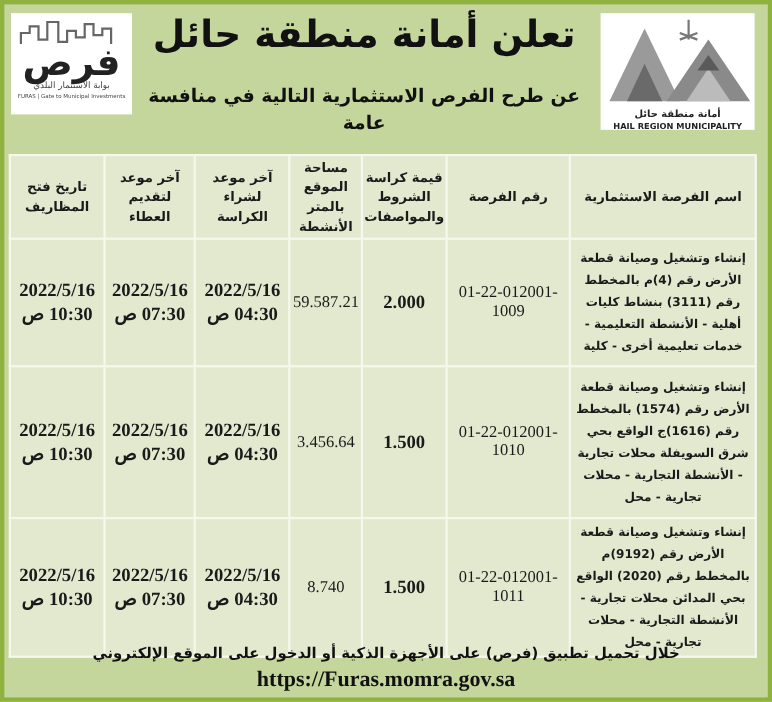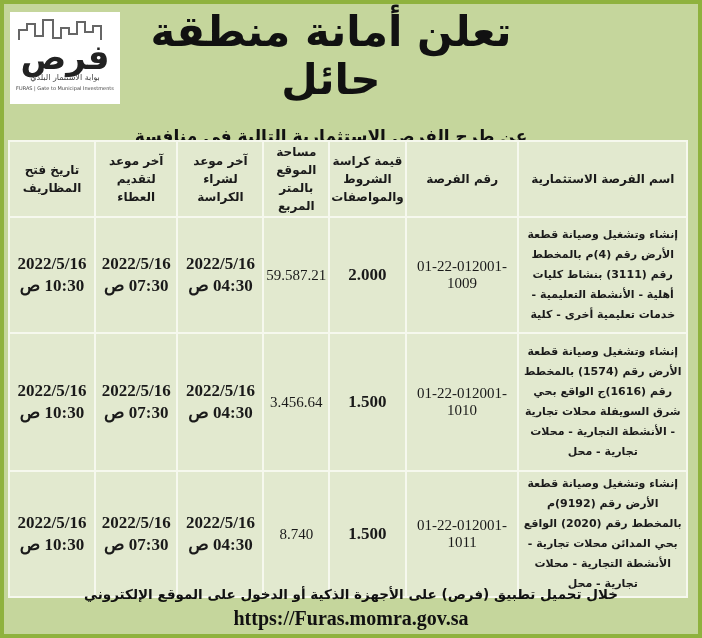--- a/index.html
+++ b/index.html
@@ -19,21 +19,21 @@
     display:flex; flex-direction:column; align-items:center;
   }
   .logo-right {
     position:absolute; right:12px; top:8px; width:140px; height:106px;
     background:#fff; box-sizing:border-box;
   }
   .header {
     position:absolute; left:120px; right:160px; top:4px; text-align:center; direction:rtl;
   }
   .title {
-    font-weight:bold; font-size:42px; color:#111; margin:0; line-height:48px;
+    font-weight:bold; font-size:34px; color:#111; margin:0; line-height:48px;
     letter-spacing:1px;
   }
   .subtitle { font-weight:bold; font-size:17px; color:#111; line-height:24px;margin-top:20px; }
   table {
     position:absolute; left:4px; top:136px; width:680px; height:436px;
     border-collapse:collapse; direction:rtl; background:#e2e9cf;
   }
   th, td {
     border:2px solid #f6f8ee; text-align:center; vertical-align:middle; color:#1a1a1a;
   }
@@ -60,28 +60,40 @@
     <div style="font-size:34px;font-weight:bold;color:#222;line-height:30px;direction:rtl;">فرص</div>
     <div style="font-size:8px;color:#444;direction:rtl;line-height:12px;">بوابة الاستثمار البلدي</div>
     <div style="font-size:5px;color:#444;line-height:9px;">FURAS | Gate to Municipal Investments</div>
   </div>
 
   <div class="header">
     <h1 class="title">تعلن أمانة منطقة حائل</h1>
     <div class="subtitle">عن طرح الفرص الاستثمارية التالية في منافسة عامة</div>
   </div>
 
+  <div class="logo-right">
+    <svg width="140" height="82" viewBox="0 0 140 82">
+      <polygon points="8,80 40,14 72,80" fill="#9a9a9a"></polygon>
+      <polygon points="24,80 40,46 56,80" fill="#6a6a6a"></polygon>
+      <polygon points="60,80 98,24 136,80" fill="#8a8a8a"></polygon>
+      <polygon points="78,80 98,50 118,80" fill="#bbbbbb"></polygon>
+      <polygon points="88,52 98,38 108,52" fill="#5a5a5a"></polygon>
+      <path d="M80 6 v18 M72 24 l16 -6 M88 24 l-16 -6" stroke="#777" stroke-width="2" fill="none"></path>
+    </svg>
+    <div style="font-size:9px;font-weight:bold;text-align:center;direction:rtl;color:#222;line-height:12px;">أمانة منطقة حائل</div>
+    <div style="font-size:7.5px;font-weight:bold;text-align:center;color:#222;line-height:10px;">HAIL REGION MUNICIPALITY</div>
+  </div>
 
   <table>
     <thead>
       <tr>
         <th style="width:180px">اسم الفرصة الاستثمارية</th>
         <th style="width:118px">رقم الفرصة</th>
         <th style="width:62px">قيمة كراسة الشروط والمواصفات</th>
-        <th style="width:62px">مساحة الموقع بالمتر المربع</th>
+        <th style="width:62px">مساحة الموقع بالمتر الأنشطة</th>
         <th style="width:84px">آخر موعد لشراء الكراسة</th>
         <th style="width:80px">آخر موعد لتقديم العطاء</th>
         <th style="width:84px">تاريخ فتح المظاريف</th>
       </tr>
     </thead>
     <tbody>
       <tr style="height:116px">
         <td class="name">إنشاء وتشغيل وصيانة قطعة الأرض رقم (4)م بالمخطط رقم (3111) بنشاط كليات أهلية - الأنشطة التعليمية - خدمات تعليمية أخرى - كلية</td>
         <td class="num">01-22-012001-1009</td>
         <td class="val">2.000</td>

